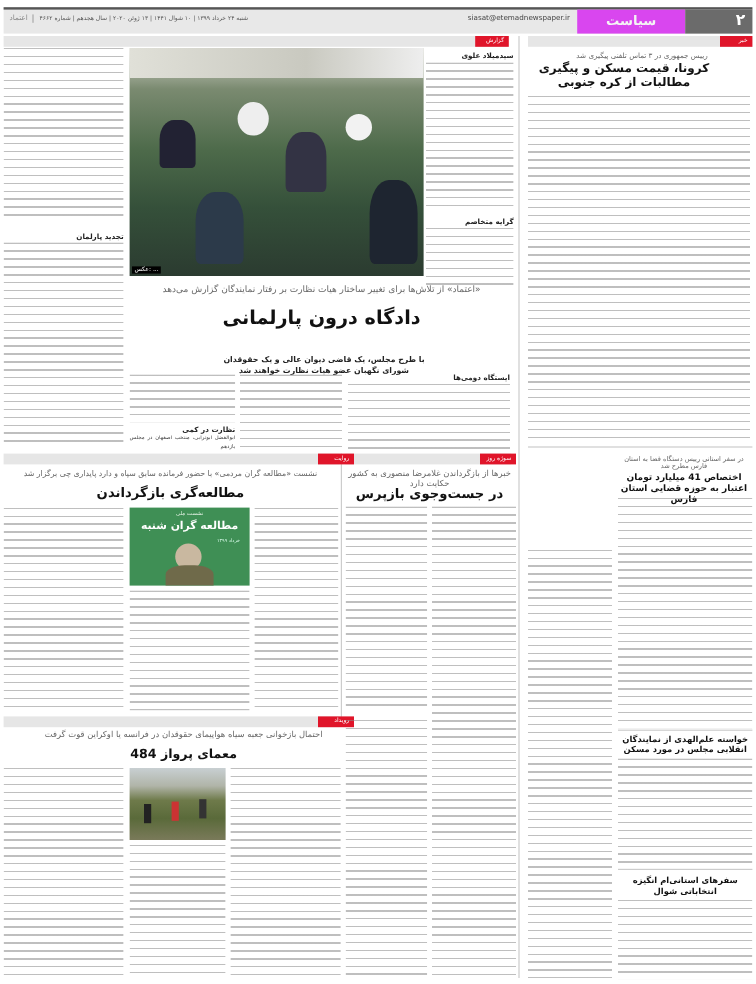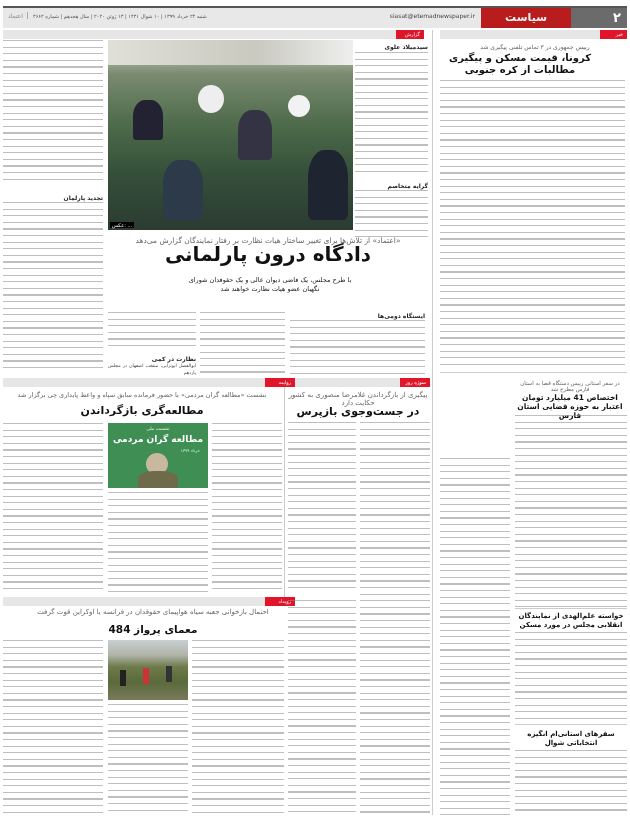--- a/index.html
+++ b/index.html
@@ -1,20 +1,20 @@
 <!DOCTYPE html>
 <html><head>
 <meta charset="utf-8">
 <style>
 *{box-sizing:border-box;margin:0;padding:0}
 body{width:630px;height:820px;background:#fff;font-family:"DejaVu Sans",sans-serif;position:relative;overflow:hidden;color:#222}
 .abs{position:absolute}
 .topbar{left:3px;top:6px;width:624px;height:22px;background:#e8e8e8;border-top:2px solid #555;display:flex;direction:ltr}
 .pgnum{position:absolute;right:0;top:0;width:56px;height:20px;background:#6b6b6b;color:#fff;font-size:13px;font-weight:bold;text-align:right;padding-right:6px;line-height:20px}
-.section{position:absolute;right:56px;top:0;width:90px;height:20px;background:#b91c1c;color:#f4f4f4;font-size:11px;font-weight:bold;text-align:center;line-height:20px}
+.section{position:absolute;right:56px;top:0;width:90px;height:20px;background:#d946ef;color:#f4f4f4;font-size:11px;font-weight:bold;text-align:center;line-height:20px}
 .email{position:absolute;right:152px;top:4px;font-size:6px;color:#444}
 .dateline{position:absolute;left:30px;top:5px;font-size:5px;color:#555;direction:rtl}
 .logo{position:absolute;left:5px;top:4px;font-size:6px;color:#888;border-right:1px solid #aaa;padding-right:4px}
 .tag{position:absolute;height:9px;background:#e0152a;color:#fff;font-size:5px;line-height:9px;padding:0 4px;direction:rtl;text-align:right}
 .grayrule{position:absolute;height:9px;background:#e6e6e6}
 .col{position:absolute;font-size:4.3px;line-height:6.6px;color:#444;direction:rtl;text-align:justify;overflow:hidden}
 .col .txt{display:block;background:repeating-linear-gradient(180deg,#8a8a8a 0 1.2px,transparent 1.2px 6.6px);height:100%;opacity:.55}
 .hl{position:absolute;direction:rtl;text-align:center;color:#111;font-weight:bold}
 .kicker{position:absolute;direction:rtl;text-align:center;color:#666;font-size:7.5px}
 .sub{position:absolute;direction:rtl;text-align:right;font-weight:bold;font-size:6px;color:#222}
@@ -87,59 +87,59 @@
 
 <div class="col" style="left:3px;top:40px;width:100px;height:140px">
     <span class="txt"></span>
   </div>
 <div class="sub" style="left:3px;top:194px;width:100px">تجدید پارلمان</div>
 <div class="col" style="left:3px;top:202px;width:100px;height:170px">
     <span class="txt"></span>
   </div>
 
 <div class="kicker" style="left:108px;top:236px;width:320px;font-size:7.5px">«اعتماد» از تلاش‌ها برای تغییر ساختار هیات نظارت بر رفتار نمایندگان گزارش می‌دهد</div>
-<div class="hl" style="left:108px;top:244px;width:320px;font-size:20px;line-height:20px">دادگاه درون پارلمانی</div>
-<div class="hl" style="left:180px;top:276px;width:180px;font-size:6.5px;line-height:9px;font-weight:normal;color:#222">با طرح مجلس، یک قاضی دیوان عالی و یک حقوقدان شورای نگهبان عضو هیات نظارت خواهند شد</div>
+<div class="hl" style="left:108px;top:255px;width:320px;font-size:16px;line-height:20px">دادگاه درون پارلمانی</div>
+<div class="hl" style="left:180px;top:296px;width:180px;font-size:6.5px;line-height:9px;font-weight:bold;color:#222">با طرح مجلس، یک قاضی دیوان عالی و یک حقوقدان شورای نگهبان عضو هیات نظارت خواهند شد</div>
 
 <div class="sub" style="left:290px;top:312px;width:135px">ایستگاه دومی‌ها</div>
 <div class="col" style="left:290px;top:320px;width:135px;height:55px">
     <span class="txt"></span>
   </div>
 <div class="col" style="left:200px;top:312px;width:85px;height:63px">
     <span class="txt"></span>
   </div>
 <div class="col" style="left:108px;top:312px;width:88px;height:40px">
     <span class="txt"></span>
   </div>
 <div class="sub" style="left:108px;top:355px;width:88px">نظارت در کمی</div>
 <div class="col" style="left:108px;top:363px;width:88px;height:12px;font-size:4.5px"><span>ابوالفضل ابوترابی، منتخب اصفهان در مجلس یازدهم</span></div>
 
 <div class="grayrule" style="left:288px;top:378px;width:138px"></div>
 <div class="tag" style="left:400px;top:378px;width:30px">سوژه روز</div>
-<div class="kicker" style="left:288px;top:391px;width:140px;font-size:7px">پیگیری از بازگرداندن غلامرضا منصوری به کشور حکایت دارد</div>
+<div class="kicker" style="left:288px;top:391px;width:140px;font-size:7px">خبرها از بازگرداندن غلامرضا منصوری به کشور حکایت دارد</div>
 <div class="hl" style="left:288px;top:405px;width:140px;font-size:11px;line-height:14px">در جست‌وجوی بازپرس</div>
 <div class="col" style="left:360px;top:422px;width:70px;height:393px">
     <span class="txt"></span>
   </div>
 <div class="col" style="left:288px;top:422px;width:68px;height:170px">
     <span class="txt"></span>
   </div>
 <div class="col" style="left:440px;top:458px;width:70px;height:357px">
     <span class="txt"></span>
   </div>
 
 <div class="vline" style="left:284px;top:378px;height:220px"></div>
 <div class="grayrule" style="left:3px;top:378px;width:280px"></div>
 <div class="tag" style="left:265px;top:378px;width:30px">روایت</div>
-<div class="kicker" style="left:3px;top:391px;width:278px;font-size:6.5px">نشست «مطالعه گران مردمی» با حضور فرمانده سابق سپاه و واعظ پایداری چی برگزار شد</div>
+<div class="kicker" style="left:3px;top:391px;width:278px;font-size:6.5px">نشست «مطالعه گران مردمی» با حضور فرمانده سابق سپاه و دارد پایداری چی برگزار شد</div>
 <div class="hl" style="left:3px;top:404px;width:278px;font-size:11px;line-height:14px">مطالعه‌گری بازگرداندن</div>
 
 <div class="photo" style="left:108px;top:423px;width:100px;height:65px;background:#3f8f55">
   <div style="position:absolute;top:3px;width:100%;text-align:center;font-size:4.5px;color:#e8f4e8">نشست ملی</div>
-  <div style="position:absolute;top:11px;width:100%;text-align:center;font-size:9px;font-weight:bold;color:#fff;direction:rtl">مطالعه گران مردمی</div>
+  <div style="position:absolute;top:11px;width:100%;text-align:center;font-size:9px;font-weight:bold;color:#fff;direction:rtl">مطالعه گران شنبه</div>
   <div style="position:absolute;top:25px;right:8px;font-size:4px;color:#dfe">خرداد ۱۳۹۹</div>
   <div style="position:absolute;left:38px;top:30px;width:22px;height:22px;background:#c9b8a0;border-radius:50%"></div>
   <div style="position:absolute;left:30px;top:48px;width:40px;height:20px;background:#6f6a4a;border-radius:40% 40% 0 0"></div>
 </div>
 <div class="col" style="left:212px;top:423px;width:70px;height:170px">
     <span class="txt"></span>
   </div>
 <div class="col" style="left:108px;top:492px;width:100px;height:100px">
     <span class="txt"></span>
   </div>

